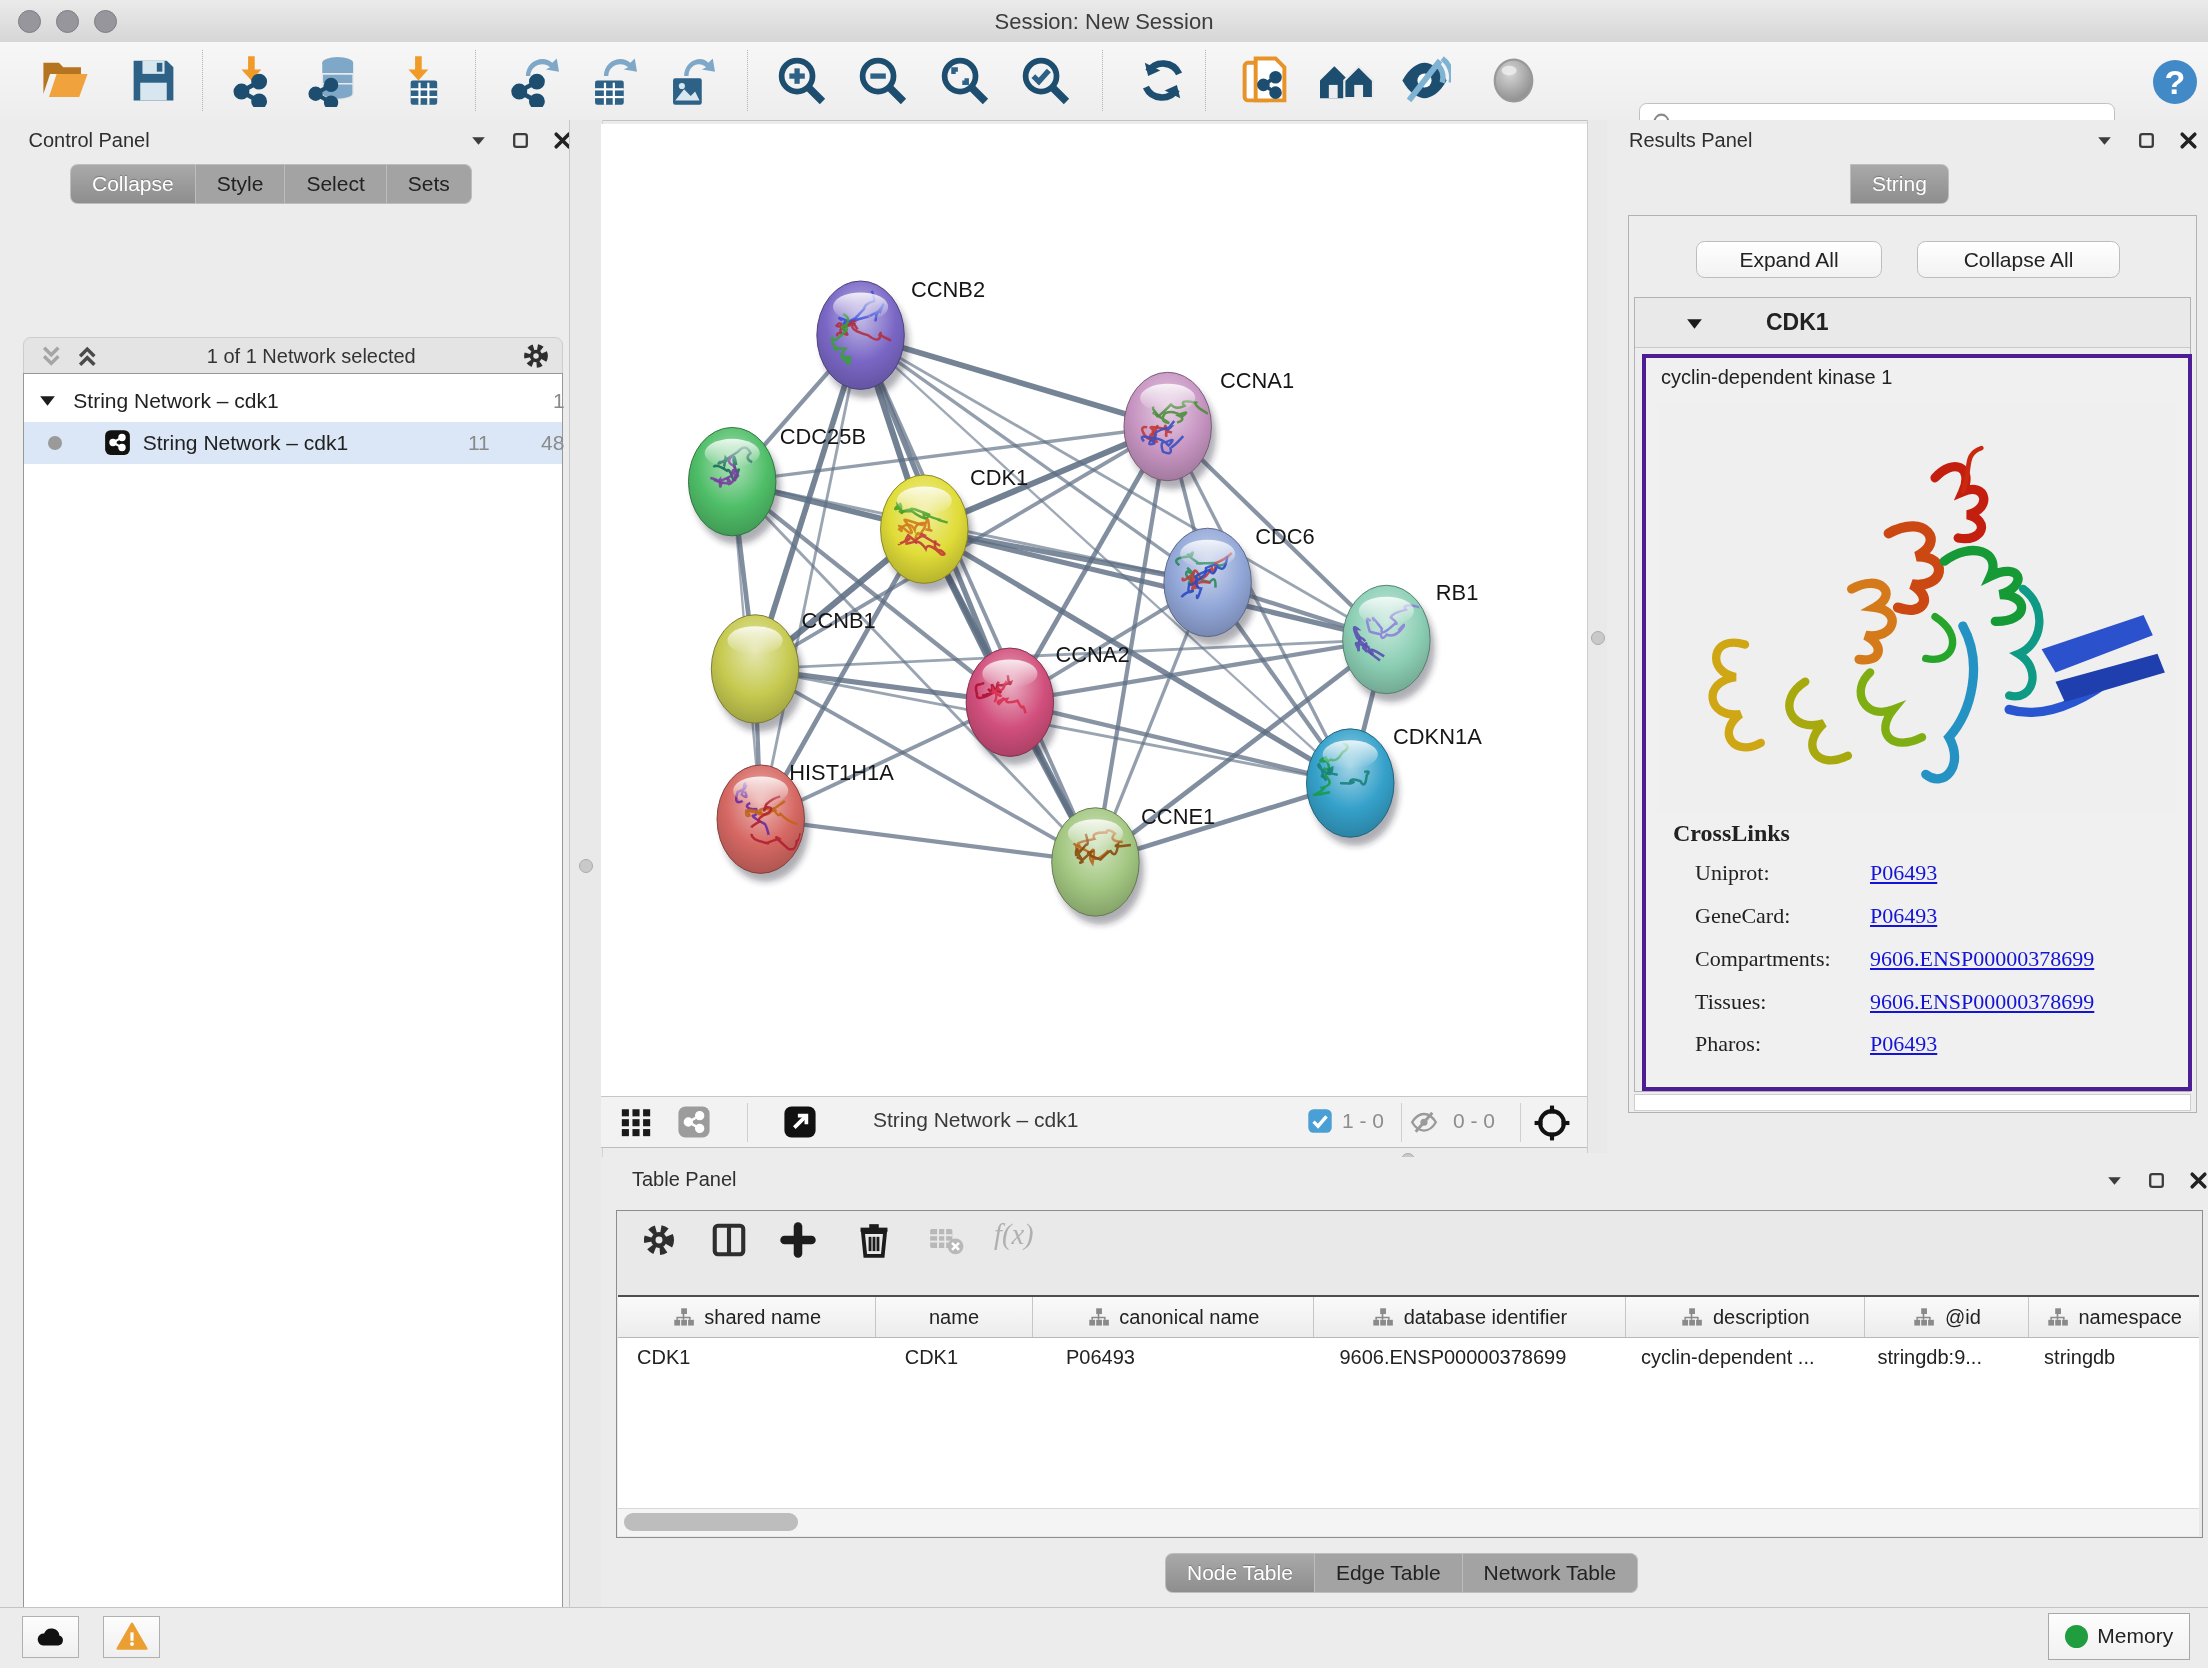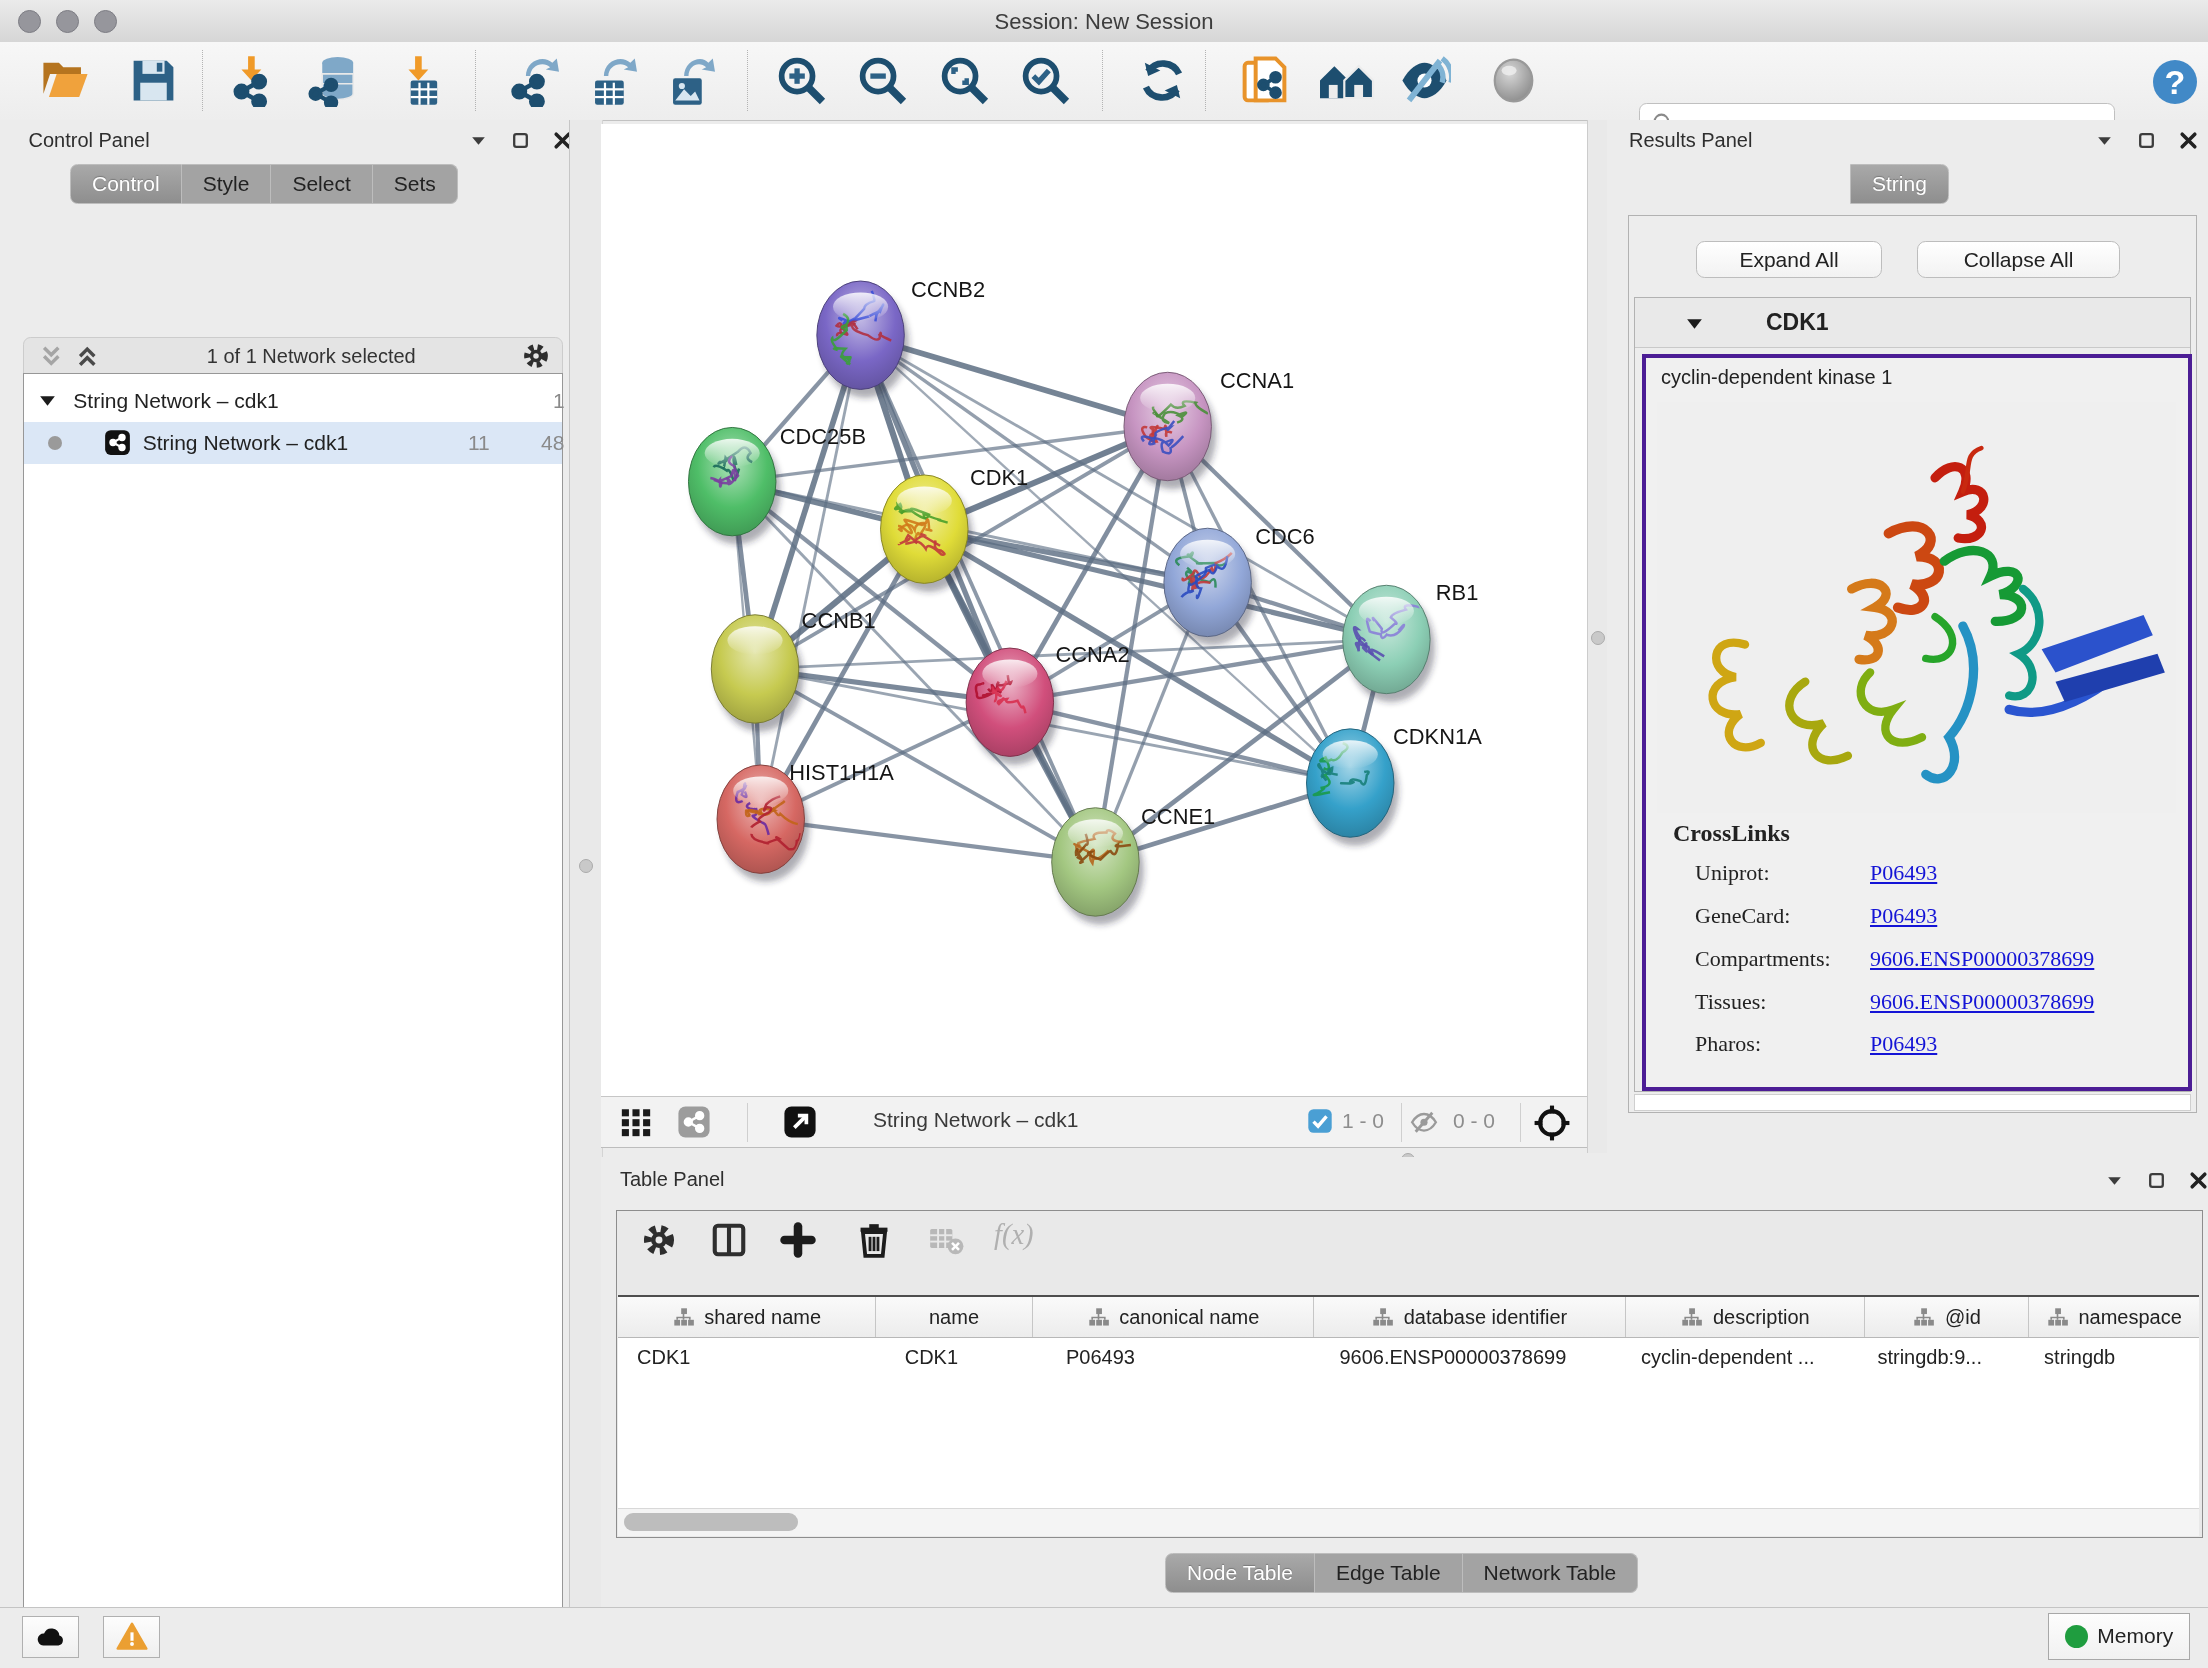--- a/index.html
+++ b/index.html
@@ -241,21 +241,21 @@
         <rect x="4" y="4" width="12" height="12" rx="2" fill="none" stroke="#3c3c3c" stroke-width="2.2"></rect>
       </svg>
     <svg viewBox="0 0 20 20">
         <g stroke="#222" stroke-width="3.4" stroke-linecap="round">
           <line x1="4" y1="4" x2="16" y2="16"></line>
           <line x1="16" y1="4" x2="4" y2="16"></line>
         </g>
       </svg>
   </div>
   <div class="abs" style="left:70px;top:44px;display:flex">
-    <div class="tab first sel">Control</div>
+    <div class="tab first sel">Collapse</div>
     <div class="tab">Style</div>
     <div class="tab">Select</div>
     <div class="tab last">Sets</div>
   </div>
   <div id="ctl-status" class="abs">
     <svg style="width:28.5px;height:28.5px;margin-left:13.3px" viewBox="0 0 20 20">
         <g fill="none" stroke="#a5a5a5" stroke-width="2.4">
           <path d="M5 4l5 5 5-5"></path>
           <path d="M5 10l5 5 5-5"></path>
         </g>
@@ -714,21 +714,21 @@
   <div class="xl-row serif" style="left:49px;top:588px"><span>Compartments:</span></div>
   <div class="xl-row serif xlink" style="left:224px;top:588px">9606.ENSP00000378699</div>
   <div class="xl-row serif" style="left:49px;top:631px"><span>Tissues:</span></div>
   <div class="xl-row serif xlink" style="left:224px;top:631px">9606.ENSP00000378699</div>
   <div class="xl-row serif" style="left:49px;top:673px"><span>Pharos:</span></div>
   <div class="xl-row serif xlink" style="left:224px;top:673px">P06493</div>
 </div>
 <div class="abs" style="left:1634px;top:1094px;width:555px;height:15px;background:#fff;border:1px solid #cfcfcf"></div>
 
 <div class="abs" style="left:601px;top:1157px;width:1607px;height:451px;background:#ececec">
-  <div class="abs panel-title" style="left:19px;top:11.4px">Table Panel</div>
+  <div class="abs panel-title" style="left:31px;top:11.4px">Table Panel</div>
   <div class="abs winctl" style="left:1503px;top:13.3px">
     <svg viewBox="0 0 20 20">
         <polygon points="4,7 16,7 10,14" fill="#3c3c3c"></polygon>
       </svg>
     <svg viewBox="0 0 20 20">
         <rect x="4" y="4" width="12" height="12" rx="2" fill="none" stroke="#3c3c3c" stroke-width="2.2"></rect>
       </svg>
     <svg viewBox="0 0 20 20">
         <g stroke="#222" stroke-width="3.4" stroke-linecap="round">
           <line x1="4" y1="4" x2="16" y2="16"></line>

